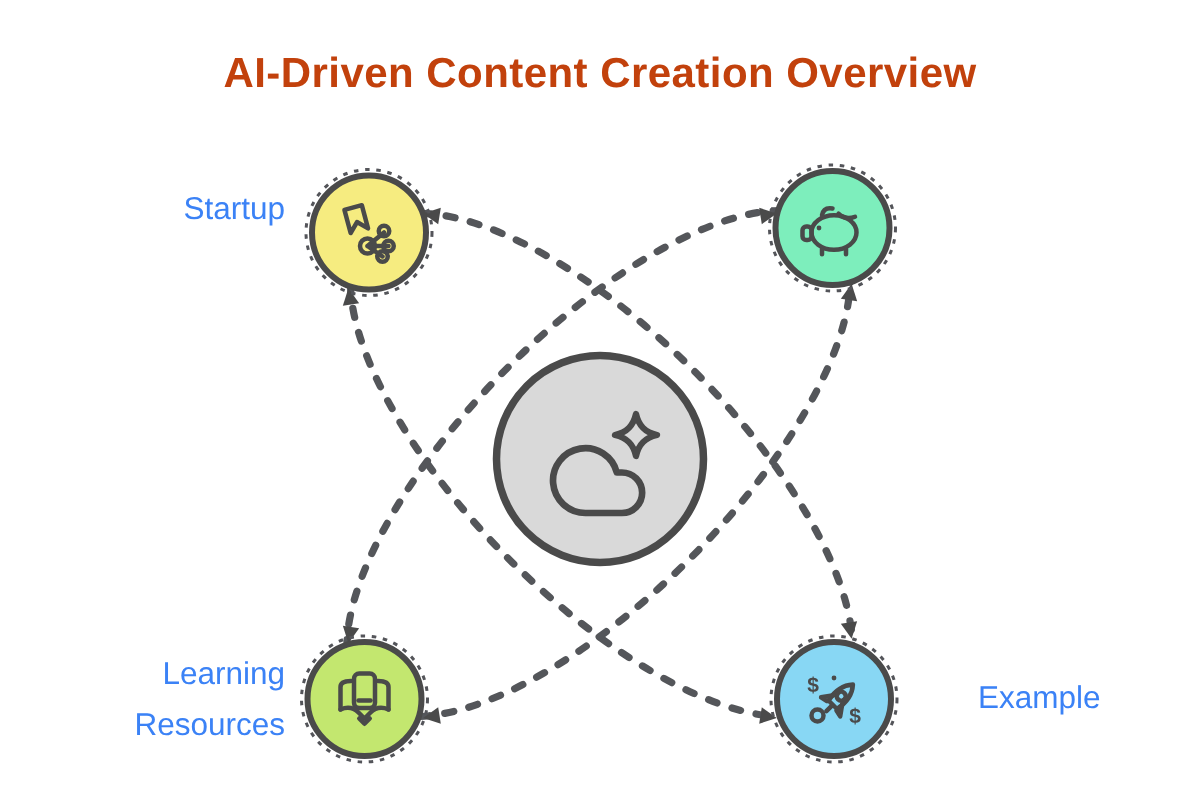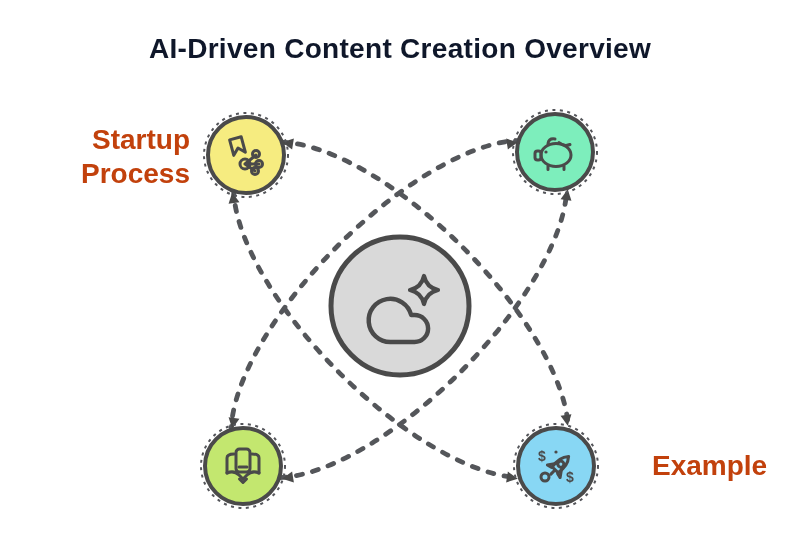--- a/index.html
+++ b/index.html
@@ -2,24 +2,24 @@
 <html><head>
 <meta charset="utf-8">
 <style>
   html,body { margin:0; padding:0; background:#ffffff; }
   .stage {
     position:relative; width:800px; height:541px; background:#ffffff;
     font-family:"Liberation Sans", sans-serif; overflow:hidden;
   }
   .title {
     position:absolute; top:33px; left:0; width:100%; text-align:center;
-    font-size:28px; font-weight:700; color:#0f172a; letter-spacing:.3px;
+    font-size:28px; font-weight:700; color:#c2410c; letter-spacing:.3px;
   }
   .label {
-    position:absolute; font-size:28px; font-weight:700; color:#c2410c; line-height:34px;
+    position:absolute; font-size:21px; font-weight:400; color:#3b82f6; line-height:34px;
   }
   .label.right { left:0; width:190px; text-align:right; }
   #label-startup   { top:123px; }
   #label-learning  { top:433px; }
   #label-profitability { left:610px; top:136px; }
   #label-example   { left:612px; top:449px;margin-left:40px; }
   svg.diagram { position:absolute; left:0; top:0; }
   .orbit {
     fill:none; stroke:#54565a; stroke-width:4.8;
     stroke-dasharray:6 10.5; stroke-linecap:round;
@@ -32,24 +32,27 @@
 </style>
 </head>
 <body>
 
 <div class="stage">
 
   <div class="title">AI-Driven Content Creation Overview</div>
 
   <div class="label right" id="label-startup">
     <div>Startup</div>
-    <div>Process</div>
   </div>
 
 
+  <div class="label right" id="label-learning">
+    <div>Learning</div>
+    <div>Resources</div>
+  </div>
 
   <div class="label" id="label-example">Example</div>
 
   <svg class="diagram" width="800" height="541" viewBox="0 0 800 541">
 
     <ellipse class="orbit" cx="401" cy="310" rx="220" ry="88" transform="rotate(45.1 401 310)"></ellipse>
     <ellipse class="orbit" cx="399" cy="309" rx="221" ry="88" transform="rotate(-45.2 399 309)"></ellipse>
 
     <polygon points="0,-5.5 11,0 0,5.5" transform="translate(293 144) rotate(189.1)" class="icon-fill"></polygon>
     <polygon points="0,-5.5 11,0 0,5.5" transform="translate(234 203) rotate(-99.1)" class="icon-fill"></polygon>

